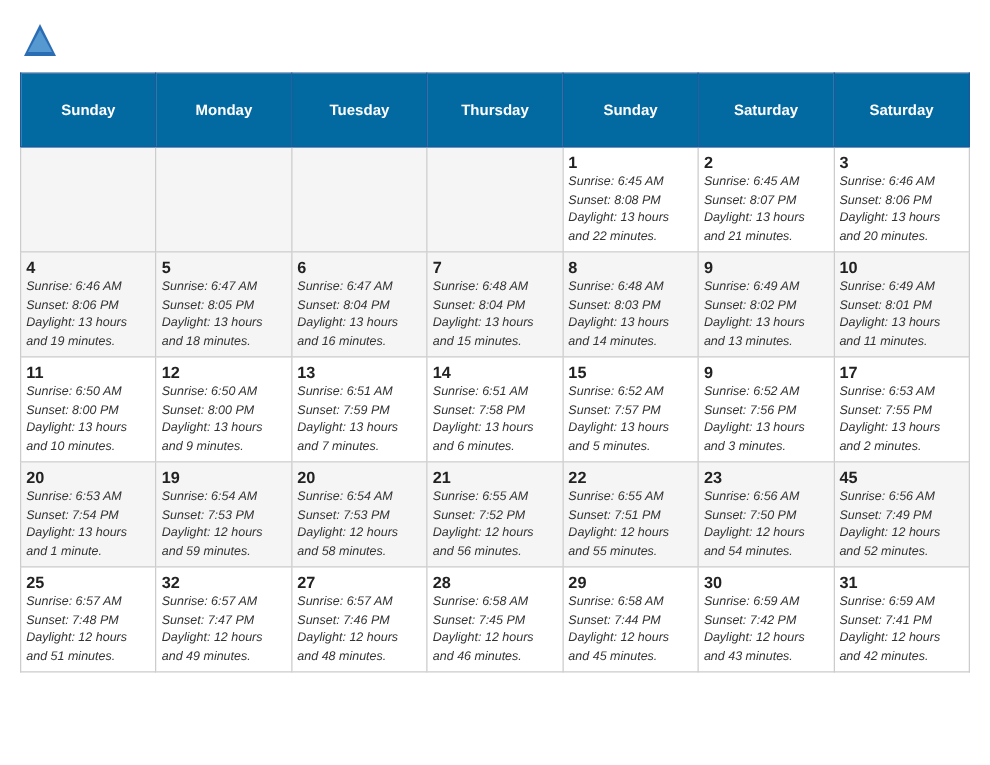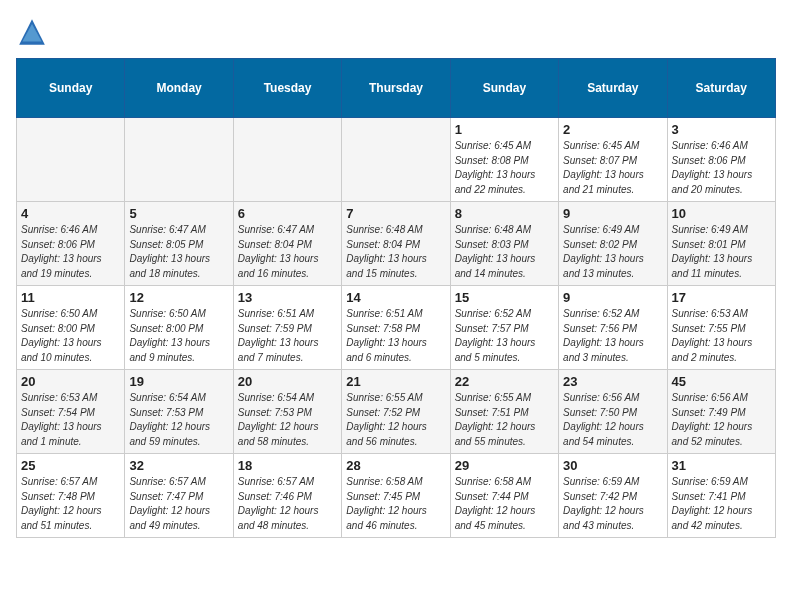--- a/index.html
+++ b/index.html
@@ -308,21 +308,21 @@
 and 51 minutes.</div>
         </td>
         <td>
           <div class="day-number">32</div>
           <div class="day-info" style="white-space: pre-line;">Sunrise: 6:57 AM
 Sunset: 7:47 PM
 Daylight: 12 hours
 and 49 minutes.</div>
         </td>
         <td>
-          <div class="day-number">18</div>
+          <div class="day-number">27</div>
           <div class="day-info" style="white-space: pre-line;">Sunrise: 6:57 AM
 Sunset: 7:46 PM
 Daylight: 12 hours
 and 48 minutes.</div>
         </td>
         <td>
           <div class="day-number">28</div>
           <div class="day-info" style="white-space: pre-line;">Sunrise: 6:58 AM
 Sunset: 7:45 PM
 Daylight: 12 hours

